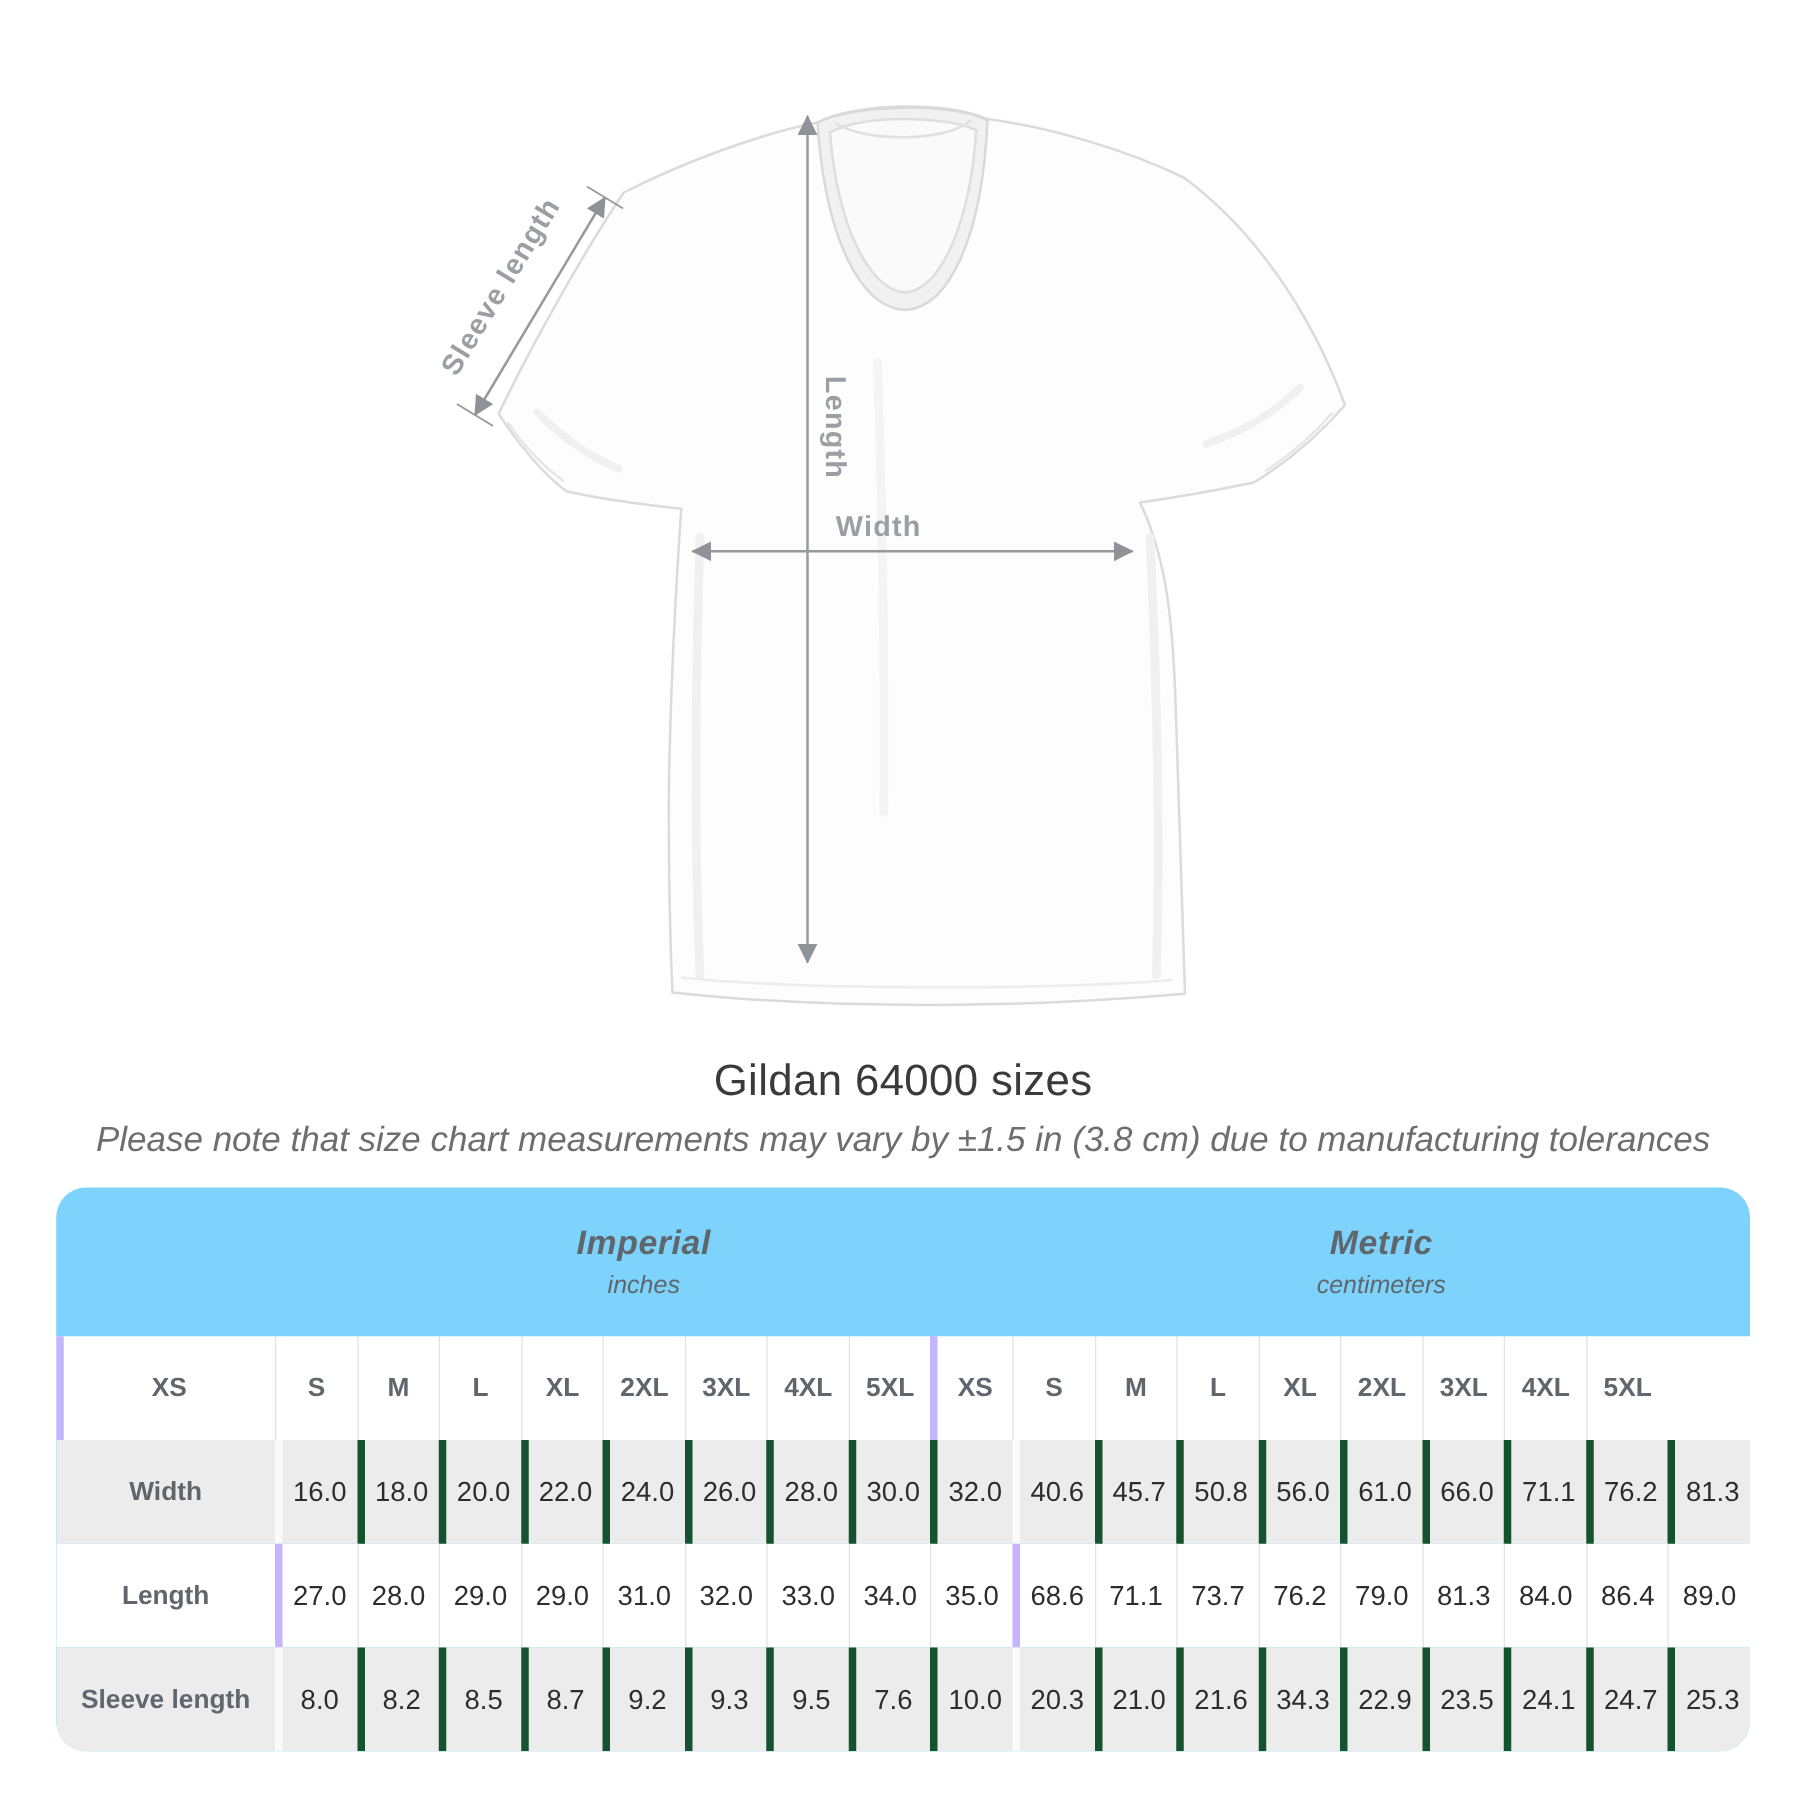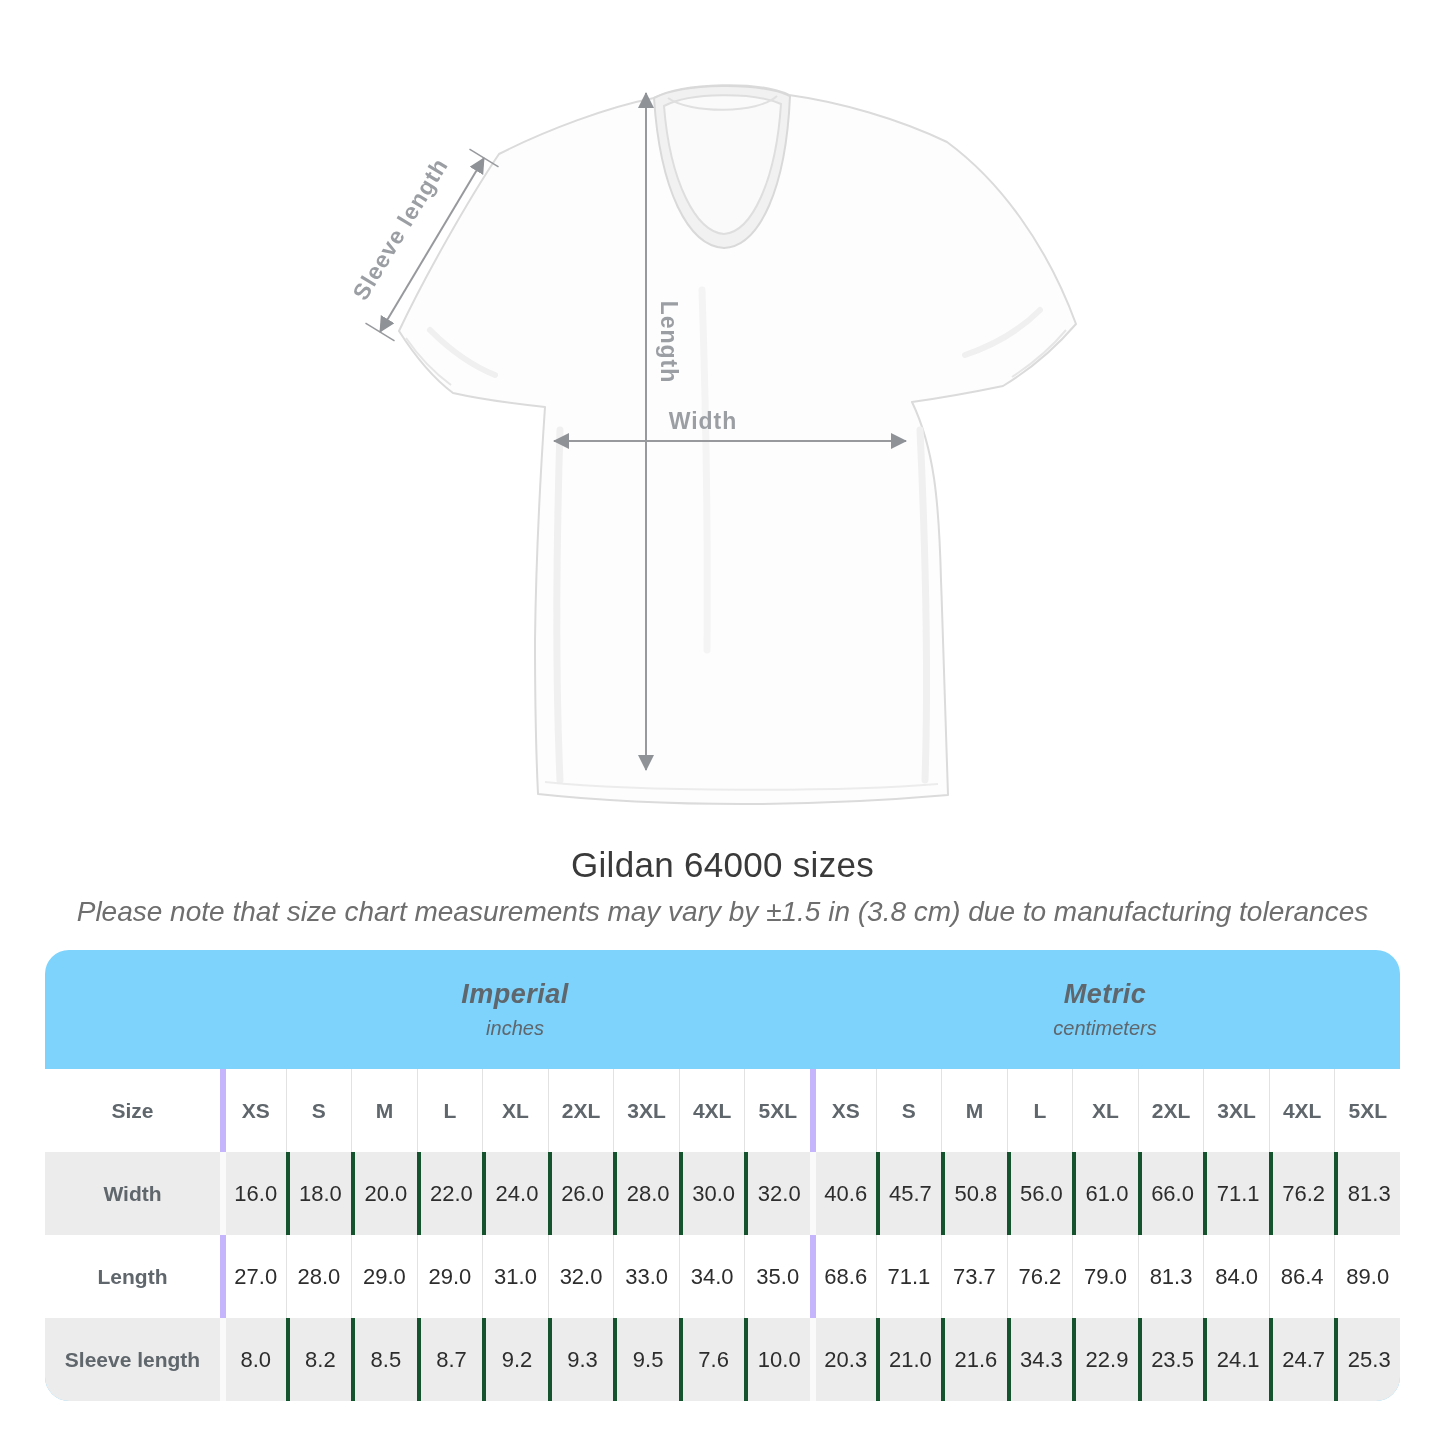--- a/index.html
+++ b/index.html
@@ -32,21 +32,21 @@
   .cell{display:flex;align-items:center;justify-content:center;}
   .unit{grid-row:1;display:flex;flex-direction:column;align-items:center;justify-content:center;gap:7px;}
   .unit-imperial{grid-column:2/11;}
   .unit-metric{grid-column:11/20;}
   .unit-name{font-size:27px;font-weight:bold;font-style:italic;color:#5f666c;letter-spacing:.5px;}
   .unit-sub{font-size:20px;font-style:italic;color:#5f666c;}
   .label{font-size:21px;font-weight:bold;color:#5f666c;}
   .head{font-size:21px;font-weight:bold;color:#5f666c;}
   .val{font-size:22px;color:#2d2d2d;}
   .row-white .head,.row-white .val{border-left:1px solid #e2e2e2;}
-  .row-gray  .head,.row-gray  .val{border-left:4px solid #14532d;}
+  .row-gray  .head,.row-gray  .val{border-left:6px solid #14532d;}
   .row-white .major{border-left:6px solid #c4b5fd;}
   .row-gray  .major{border-left:6px solid #fafafa;}
 </style>
 </head>
 <body>
 
 <div class="page">
 
   <div class="figure">
     <svg viewBox="330 45 790 790" xmlns="http://www.w3.org/2000/svg">
@@ -118,21 +118,20 @@
         <div class="unit-name">Imperial</div>
         <div class="unit-sub">inches</div>
       </div>
       <div class="unit unit-metric">
         <div class="unit-name">Metric</div>
         <div class="unit-sub">centimeters</div>
       </div>
     </div>
 
     <div class="row row-white">
-      <div class="cell label">Size</div>
     <div class="cell head major">XS</div>
         <div class="cell head">S</div>
         <div class="cell head">M</div>
         <div class="cell head">L</div>
         <div class="cell head">XL</div>
         <div class="cell head">2XL</div>
         <div class="cell head">3XL</div>
         <div class="cell head">4XL</div>
         <div class="cell head">5XL</div>
         <div class="cell head major">XS</div>

